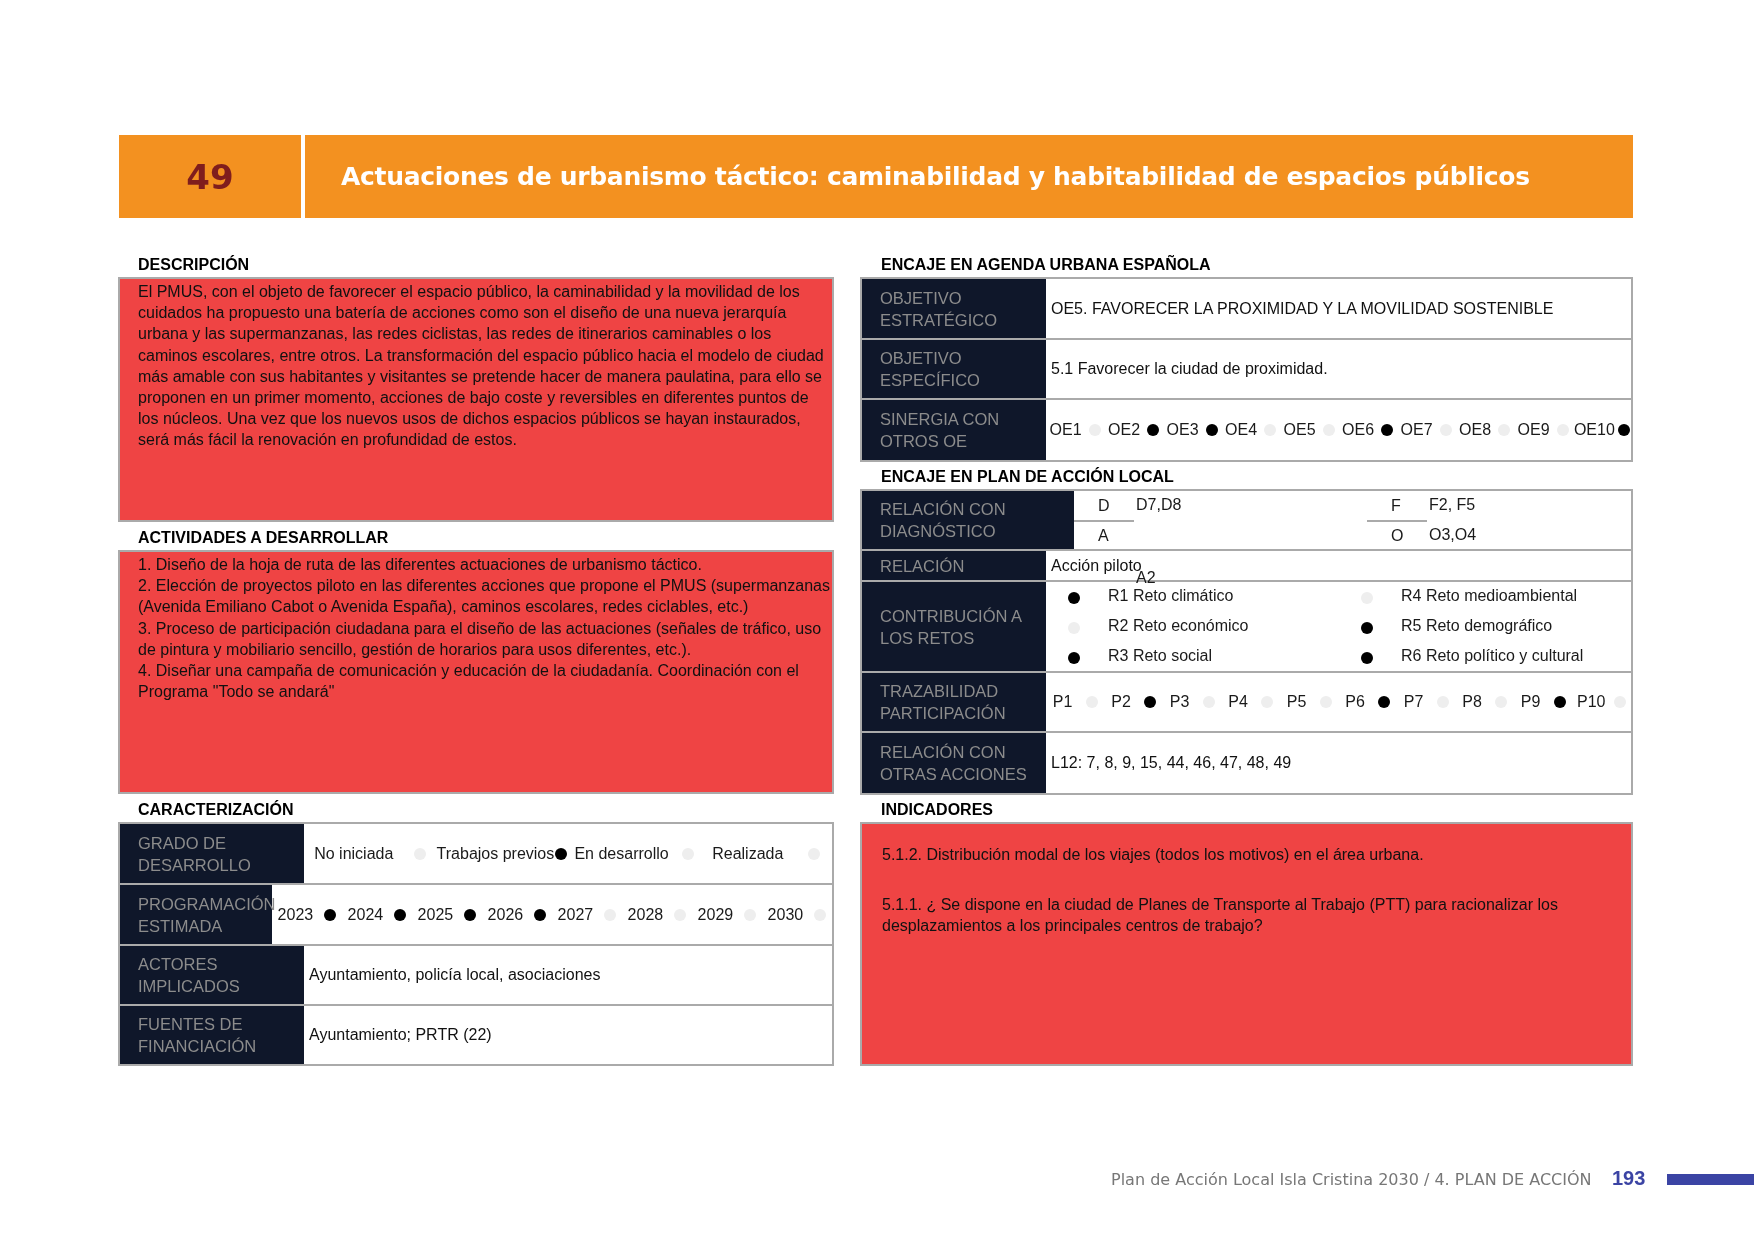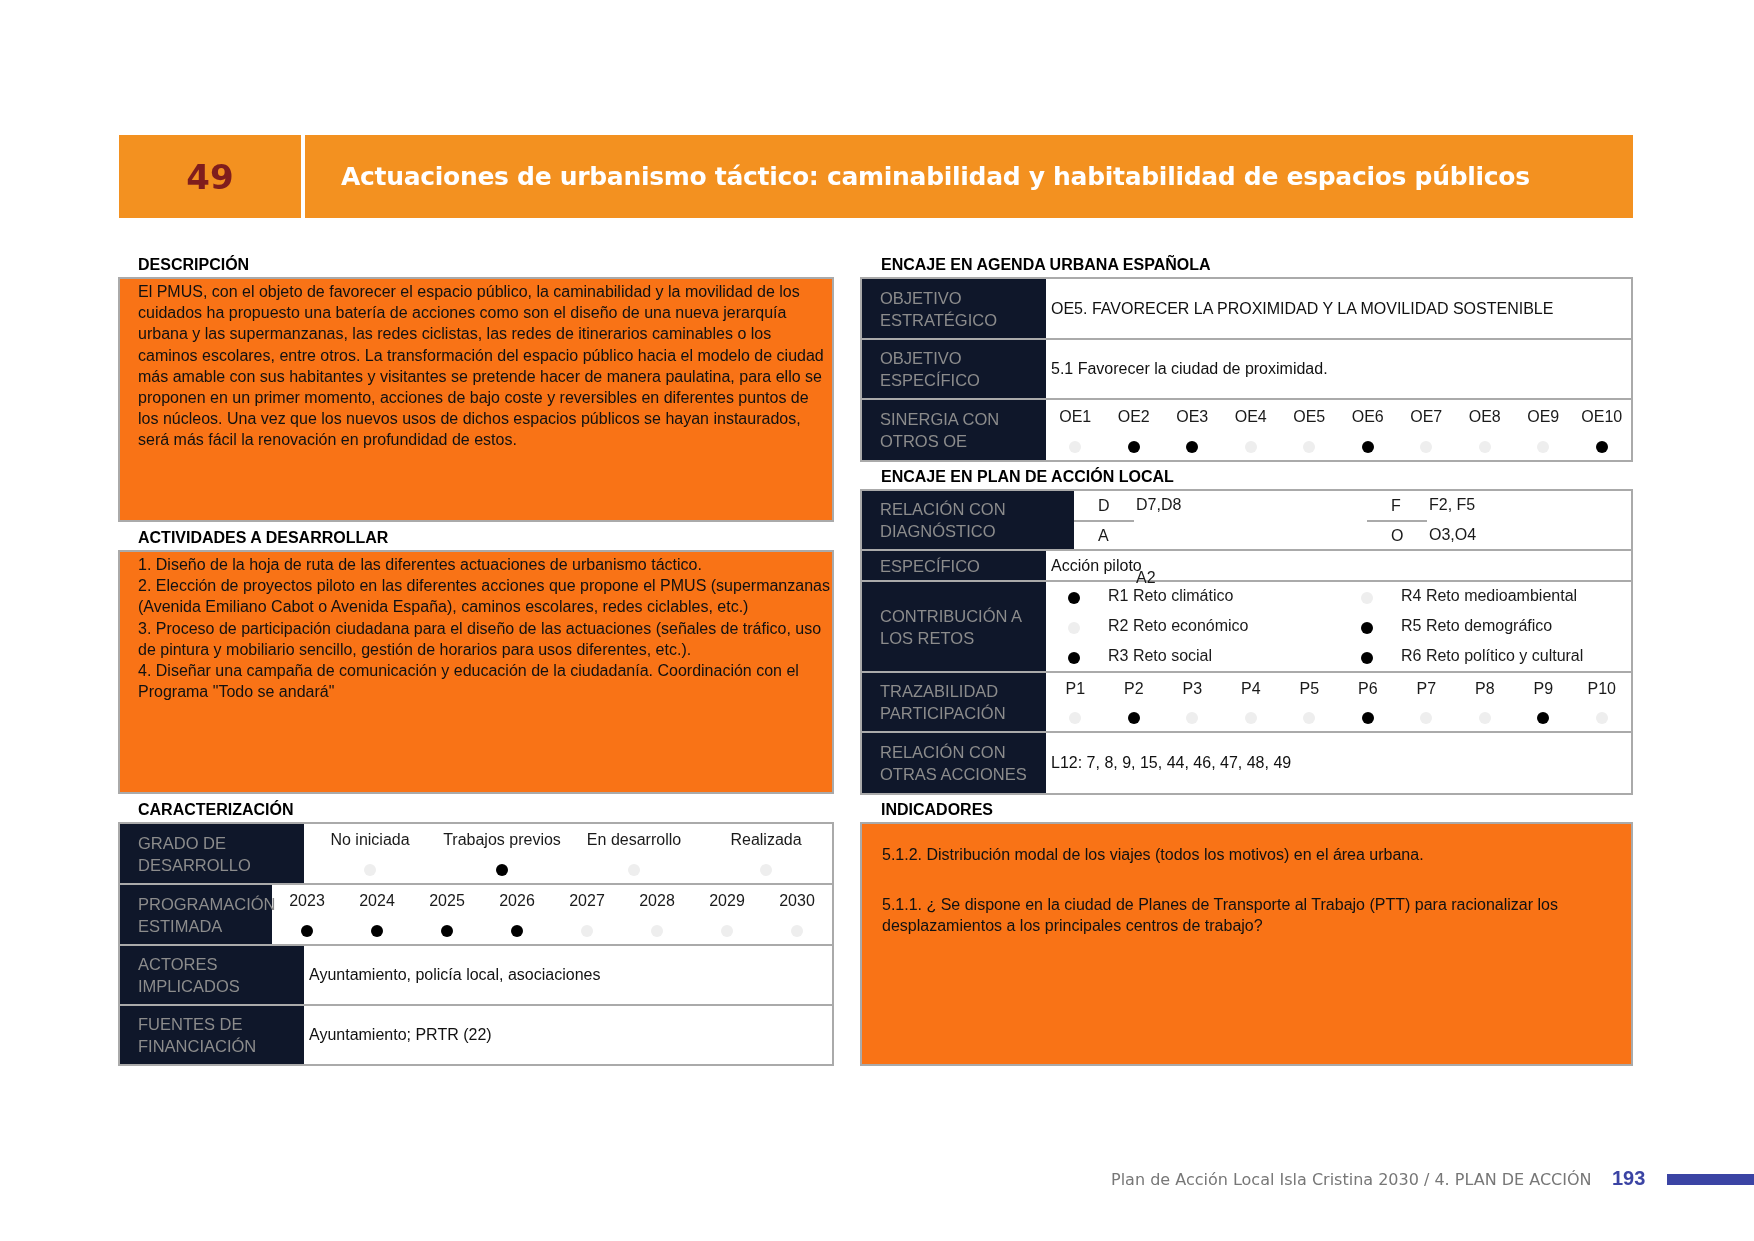--- a/index.html
+++ b/index.html
@@ -6,32 +6,32 @@
   body { width:1754px; height:1241px; position:relative; overflow:hidden;
          font-family:"Liberation Sans", sans-serif; color:#1a1a1a; }
   .abs { position:absolute; }
   .header-num { left:119px; top:135px; width:182px; height:83px; background:#f39120;
     color:#7f1d1d; font-family:"DejaVu Sans", sans-serif; font-weight:bold; font-size:34px;
     display:flex; align-items:center; justify-content:center; }
   .header-title { left:305px; top:135px; width:1328px; height:83px; background:#f39120;
     color:#fff; font-family:"DejaVu Sans", sans-serif; font-weight:bold; font-size:25px;
     display:flex; align-items:center; padding-left:36px; box-sizing:border-box; letter-spacing:-0.3px; }
   .sec-title { font-weight:bold; font-size:16px; color:#000000; }
-  .box { border:2px solid #aaaaaa; box-sizing:border-box; background:#f97316; }
+  .box { border:2px solid #aaaaaa; box-sizing:border-box; background:#ef4444; }
   .body-text { font-size:16px; line-height:21.2px; color:#111; }
   .table { border:2px solid #aaaaaa; box-sizing:border-box; }
   .row { display:flex; border-bottom:2px solid #aaaaaa; box-sizing:border-box; }
   .row:last-child { border-bottom:none; }
   .lbl { background:#0f172a; color:#8c8c8c; font-size:16.5px; line-height:22px;
     display:flex; align-items:center; padding-left:18px; box-sizing:border-box; }
   .val { flex:1; font-size:16px; color:#111; display:flex; align-items:center; padding-left:5px; box-sizing:border-box; }
   .dot { width:12px; height:12px; border-radius:50%; background:#eeeeee; display:inline-block; }
   .dot.on { background:#000; }
   .grid-cols { flex:1; display:flex; }
-  .gcol { flex:1; display:flex; flex-direction:column; align-items:center; justify-content:space-around; font-size:16px; padding:0 0; box-sizing:border-box; }
+  .gcol { flex:1; display:flex; flex-direction:row; align-items:center; justify-content:space-around; font-size:16px; padding:0 0; box-sizing:border-box; }
   .footer { font-family:"DejaVu Sans", sans-serif; font-size:16px; color:#777; }
 </style>
 </head>
 <body>
 
 <div class="abs header-num">49</div>
 <div class="abs header-title">Actuaciones de urbanismo táctico: caminabilidad y habitabilidad de espacios públicos</div>
 
 <div class="abs sec-title" style="left:138px;top:256px;">DESCRIPCIÓN</div>
 <div class="abs box" style="left:118px;top:277px;width:716px;height:245px;padding:2px 6px 0 18px;">
@@ -184,21 +184,21 @@
       <span class="abs" style="left:24px;top:36px;">A</span>
       <span class="abs" style="left:62px;top:35px;margin-top:43px;">A2</span>
       <span class="abs" style="left:317px;top:6px;">F</span>
       <span class="abs" style="left:355px;top:5px;">F2, F5</span>
       <div class="abs" style="left:293px;top:29px;width:60px;height:2px;background:#aaa;"></div>
       <span class="abs" style="left:317px;top:36px;">O</span>
       <span class="abs" style="left:355px;top:35px;">O3,O4</span>
     </div>
   </div>
   <div class="row" style="height:31px;">
-    <div class="lbl" style="width:184px;">ESPECÍFICO</div>
+    <div class="lbl" style="width:184px;">RELACIÓN</div>
     <div class="val">Acción piloto</div>
   </div>
   <div class="row" style="height:91px;">
     <div class="lbl" style="width:184px;">CONTRIBUCIÓN A LOS RETOS</div>
     <div style="flex:1;position:relative;font-size:16px;">
       <span class="abs dot on" style="left:22px;top:10px;"></span>
       <span class="abs" style="left:62px;top:5px;">R1 Reto climático</span>
       <span class="abs dot" style="left:315px;top:10px;"></span>
       <span class="abs" style="left:355px;top:5px;">R4 Reto medioambiental</span>
       <span class="abs dot" style="left:22px;top:40px;"></span>

